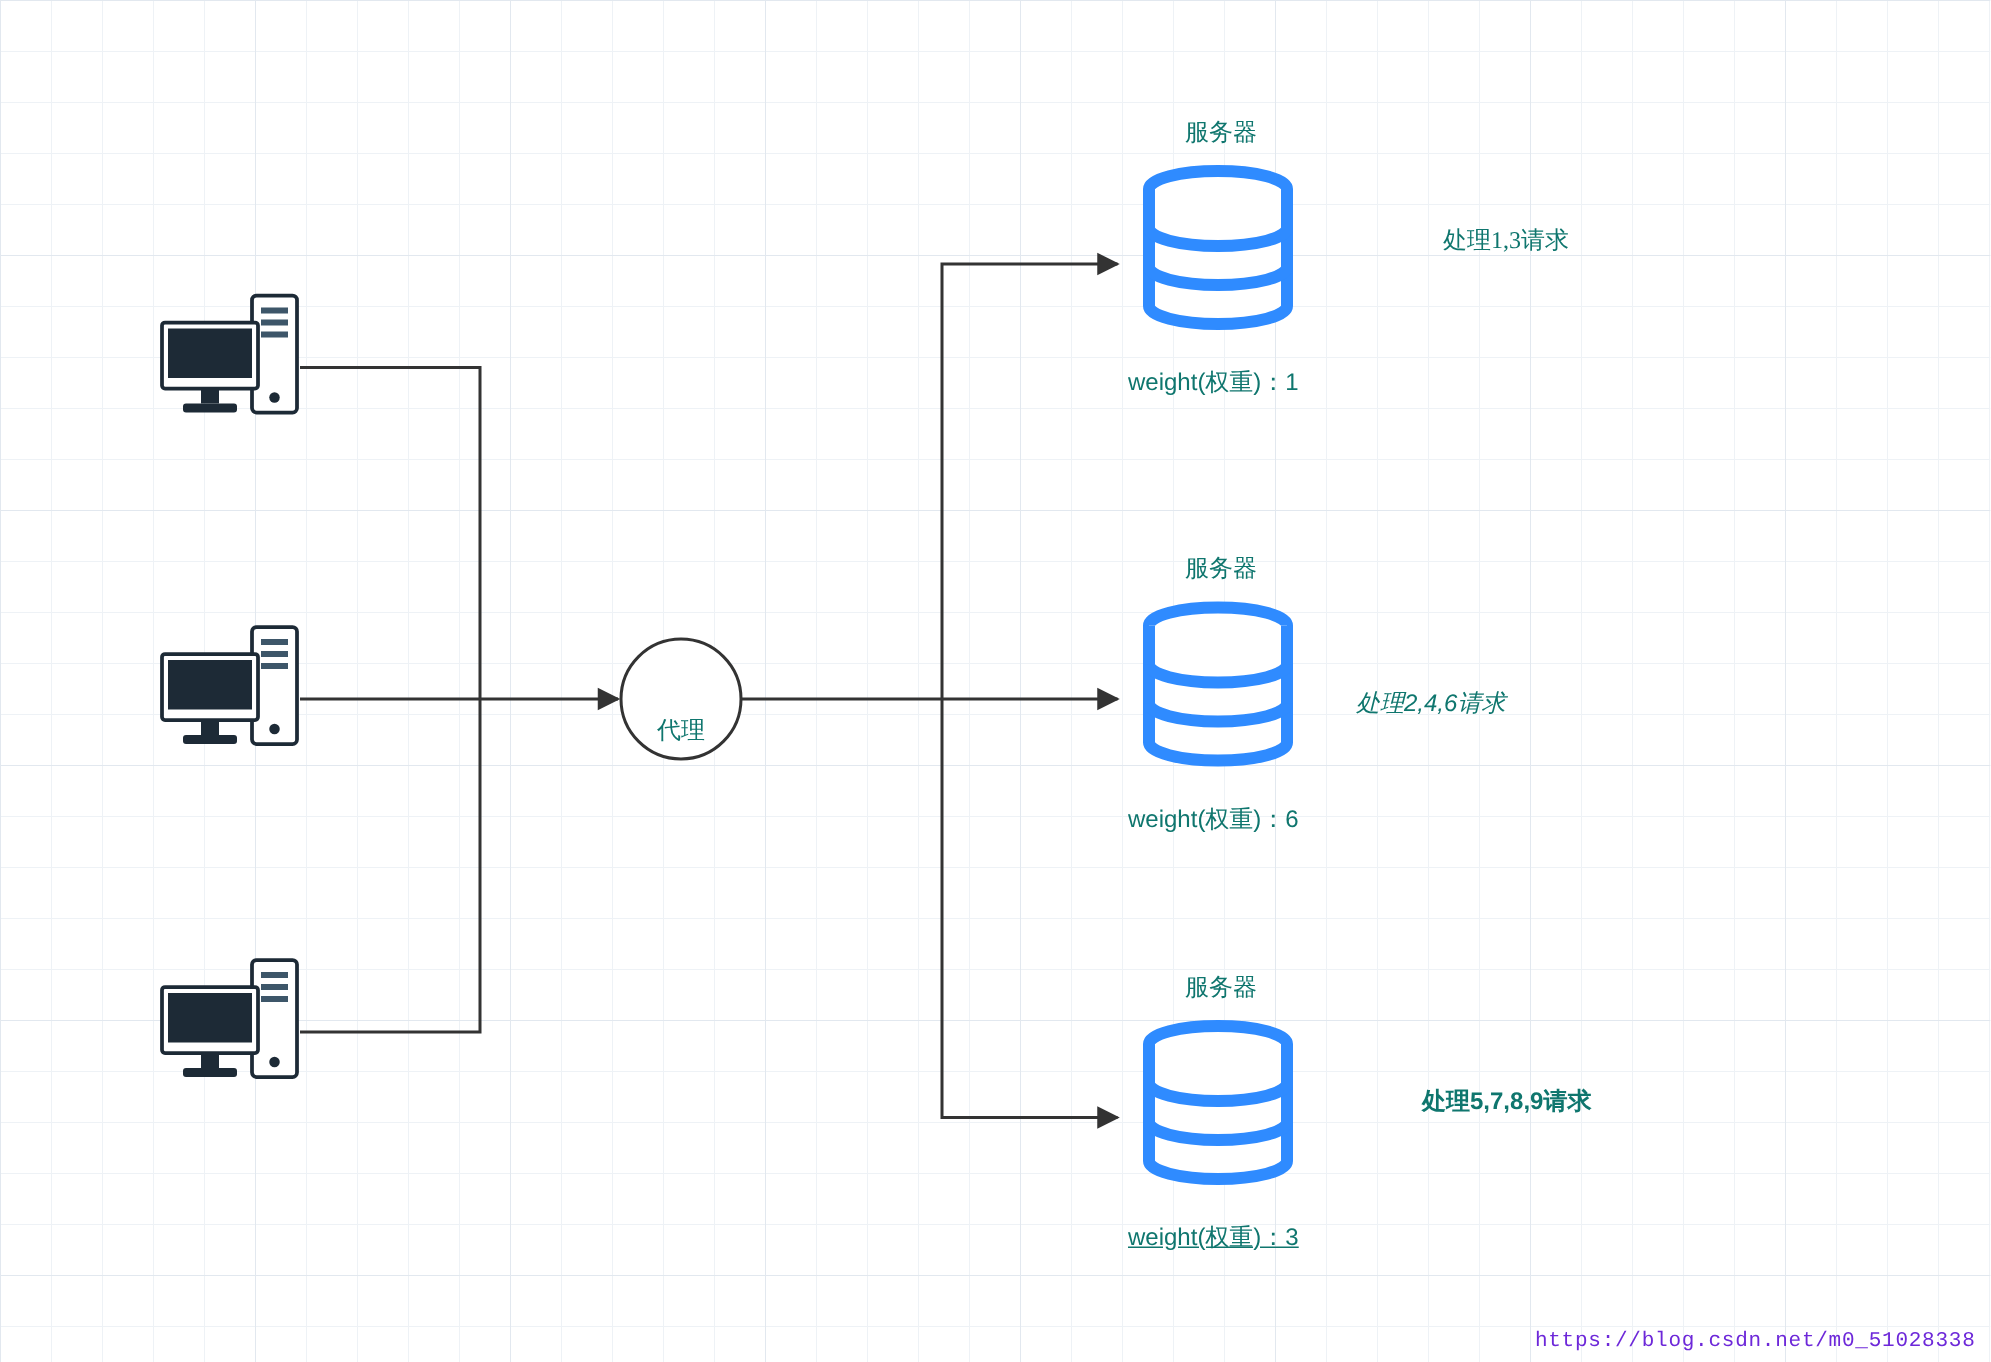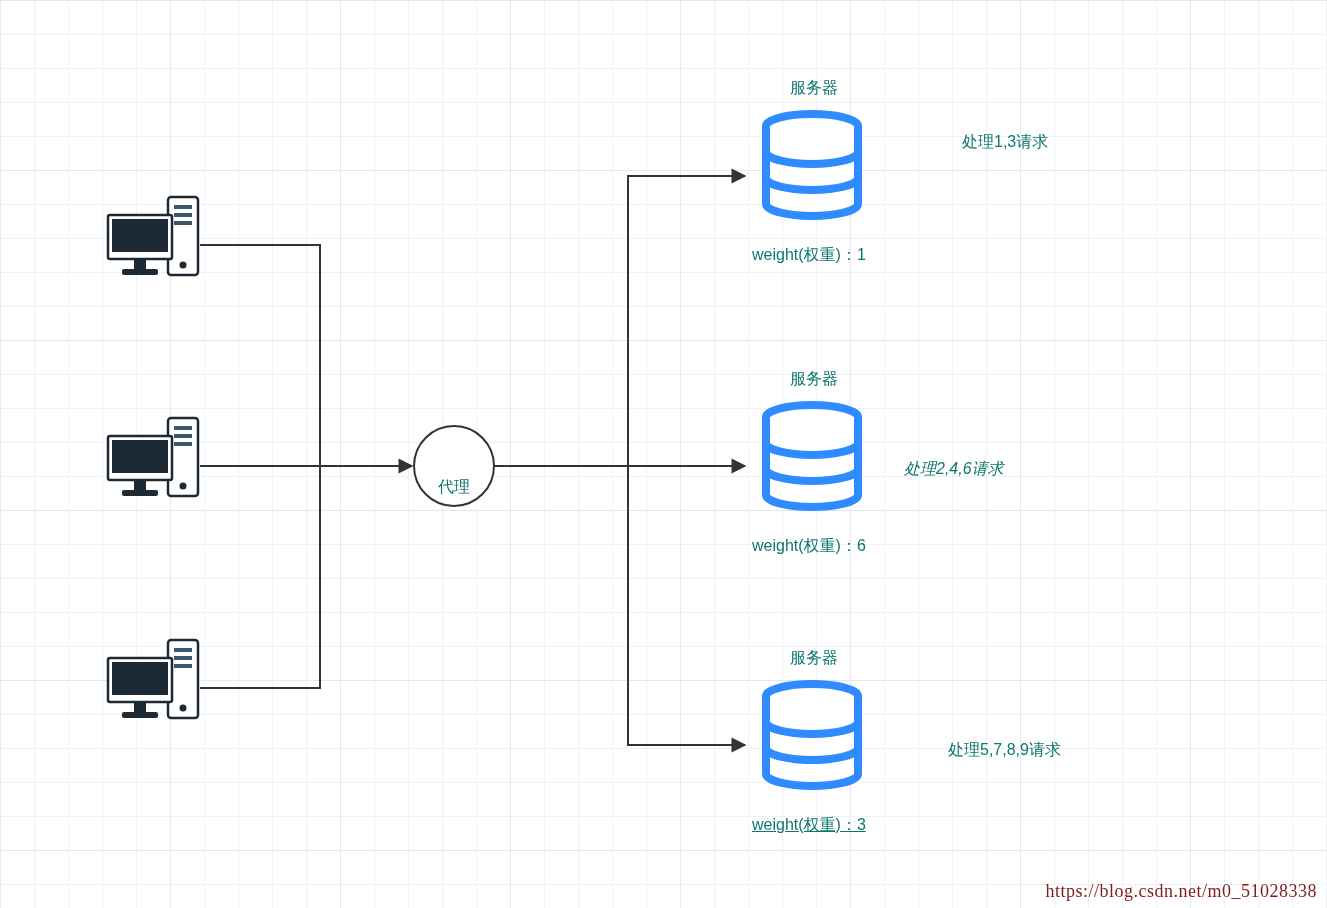--- a/index.html
+++ b/index.html
@@ -37,24 +37,24 @@
   .label {
     position: absolute;
     font-size: 16px;
     color: #0f766e;
     white-space: nowrap;
   }
   .watermark {
     position: absolute;
     right: 10px;
     bottom: 6px;
-    font-size: 18px;
-    color: #7f1d1d;
+    font-size: 14px;
+    color: #6d28d9;
     letter-spacing: 0.5px;
-    font-family: Liberation Serif, serif;
+    font-family: Liberation Mono, monospace;
   }
 </style>
 </head>
 <body>
 
 <div class="grid-bg"></div>
 <div class="grid-heavy"></div>
 
 <svg class="canvas" viewBox="0 0 1327 908">
   <defs>
@@ -114,23 +114,23 @@
     </g>
   <g>
       <use href="#db-icon" x="764" y="684"></use>
     </g>
 </svg>
 
 <div class="label" style="left:438px; top:457px;margin-top:20px;">代理</div>
 
 <div class="label" style="left:790px; top:78px;">服务器</div>
 <div class="label" style="left:752px; top:245px;text-align:right;">weight(权重)：1</div>
-<div class="label" style="left:962px; top:132px;">处理1,3请求</div>
+<div class="label" style="left:962px; top:150px;font-family:Liberation Serif, serif;">处理1,3请求</div>
 
 <div class="label" style="left:790px; top:369px;">服务器</div>
 <div class="label" style="left:752px; top:536px;">weight(权重)：6</div>
 <div class="label" style="left:904px; top:459px;font-style:italic;">处理2,4,6请求</div>
 
 <div class="label" style="left:790px; top:648px;">服务器</div>
 <div class="label" style="left:752px; top:815px;text-decoration:underline;">weight(权重)：3</div>
-<div class="label" style="left:948px; top:740px;">处理5,7,8,9请求</div>
+<div class="label" style="left:948px; top:724px;font-weight:bold;">处理5,7,8,9请求</div>
 
 <div class="watermark">https://blog.csdn.net/m0_51028338</div>
 
 </body></html>

